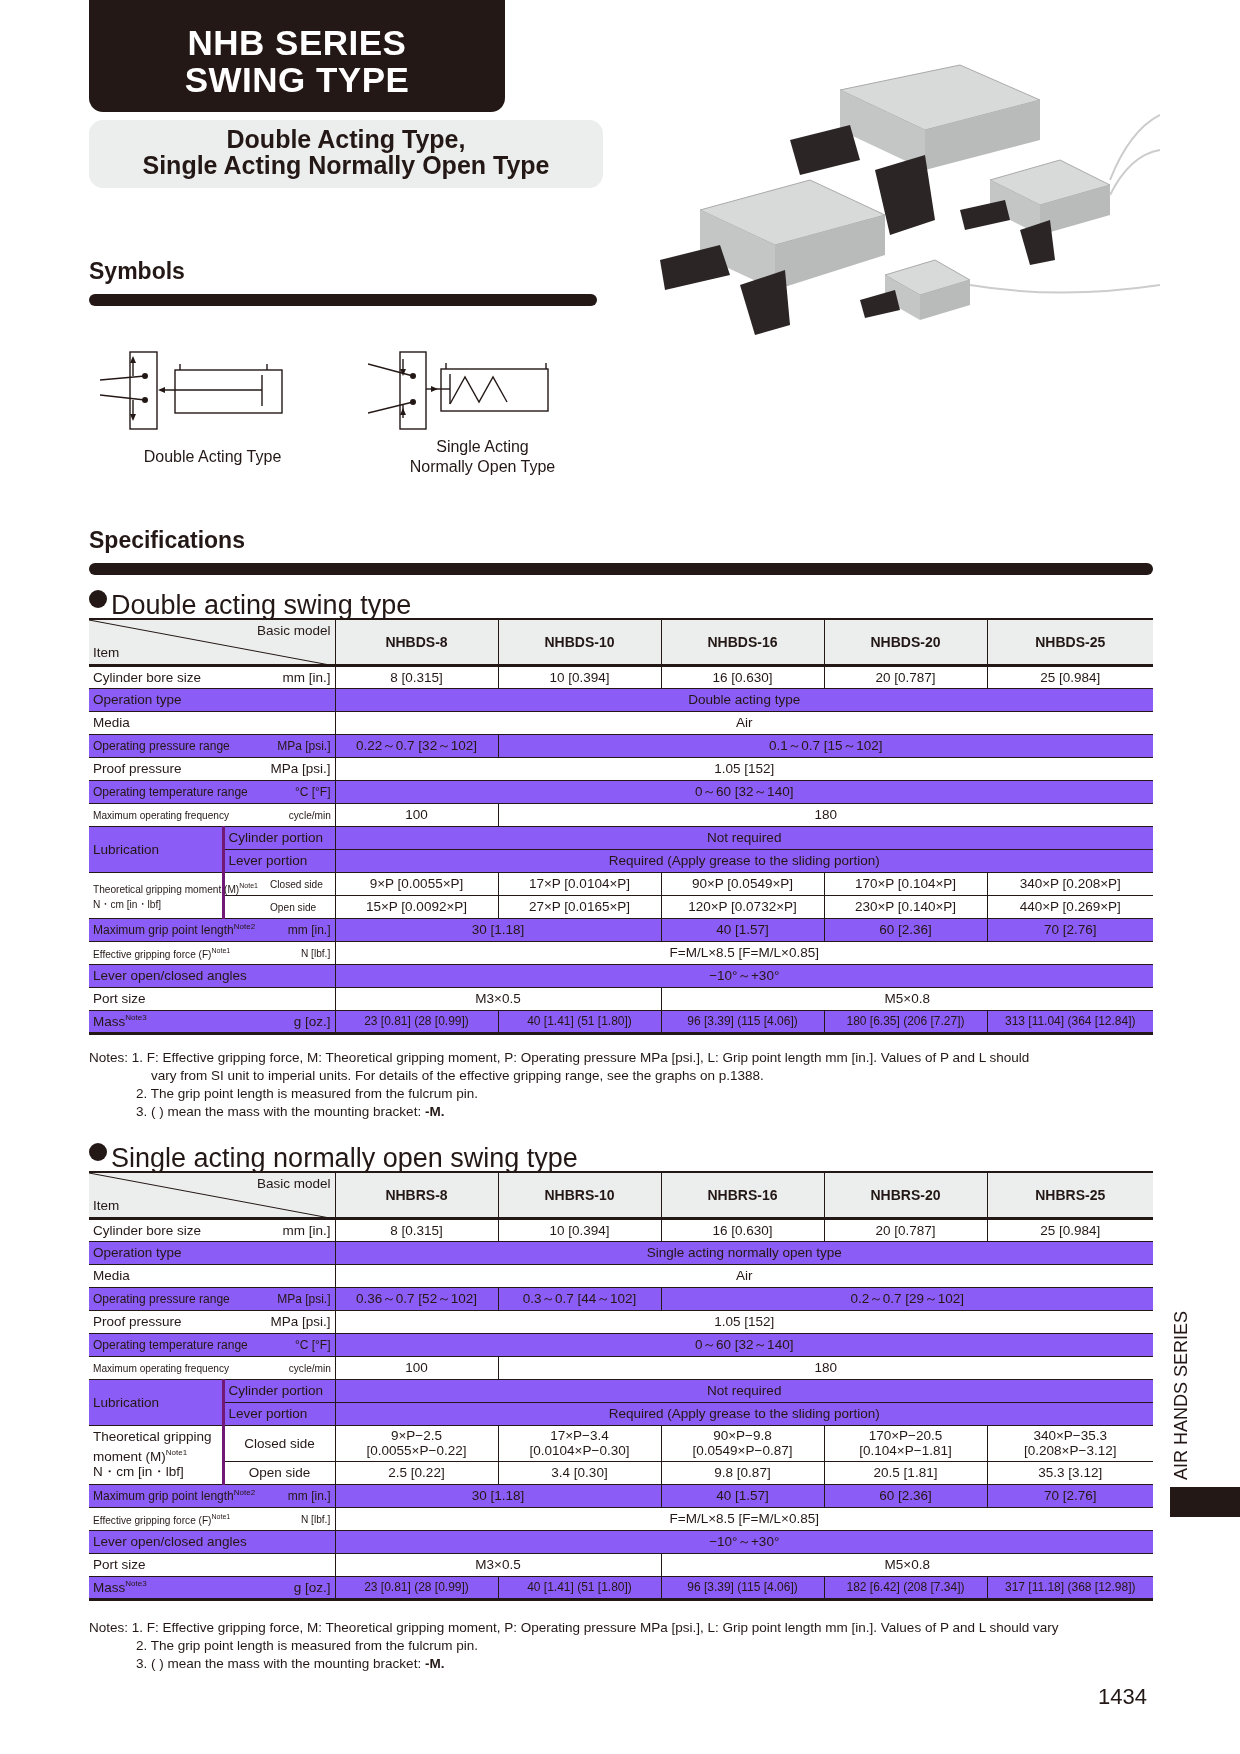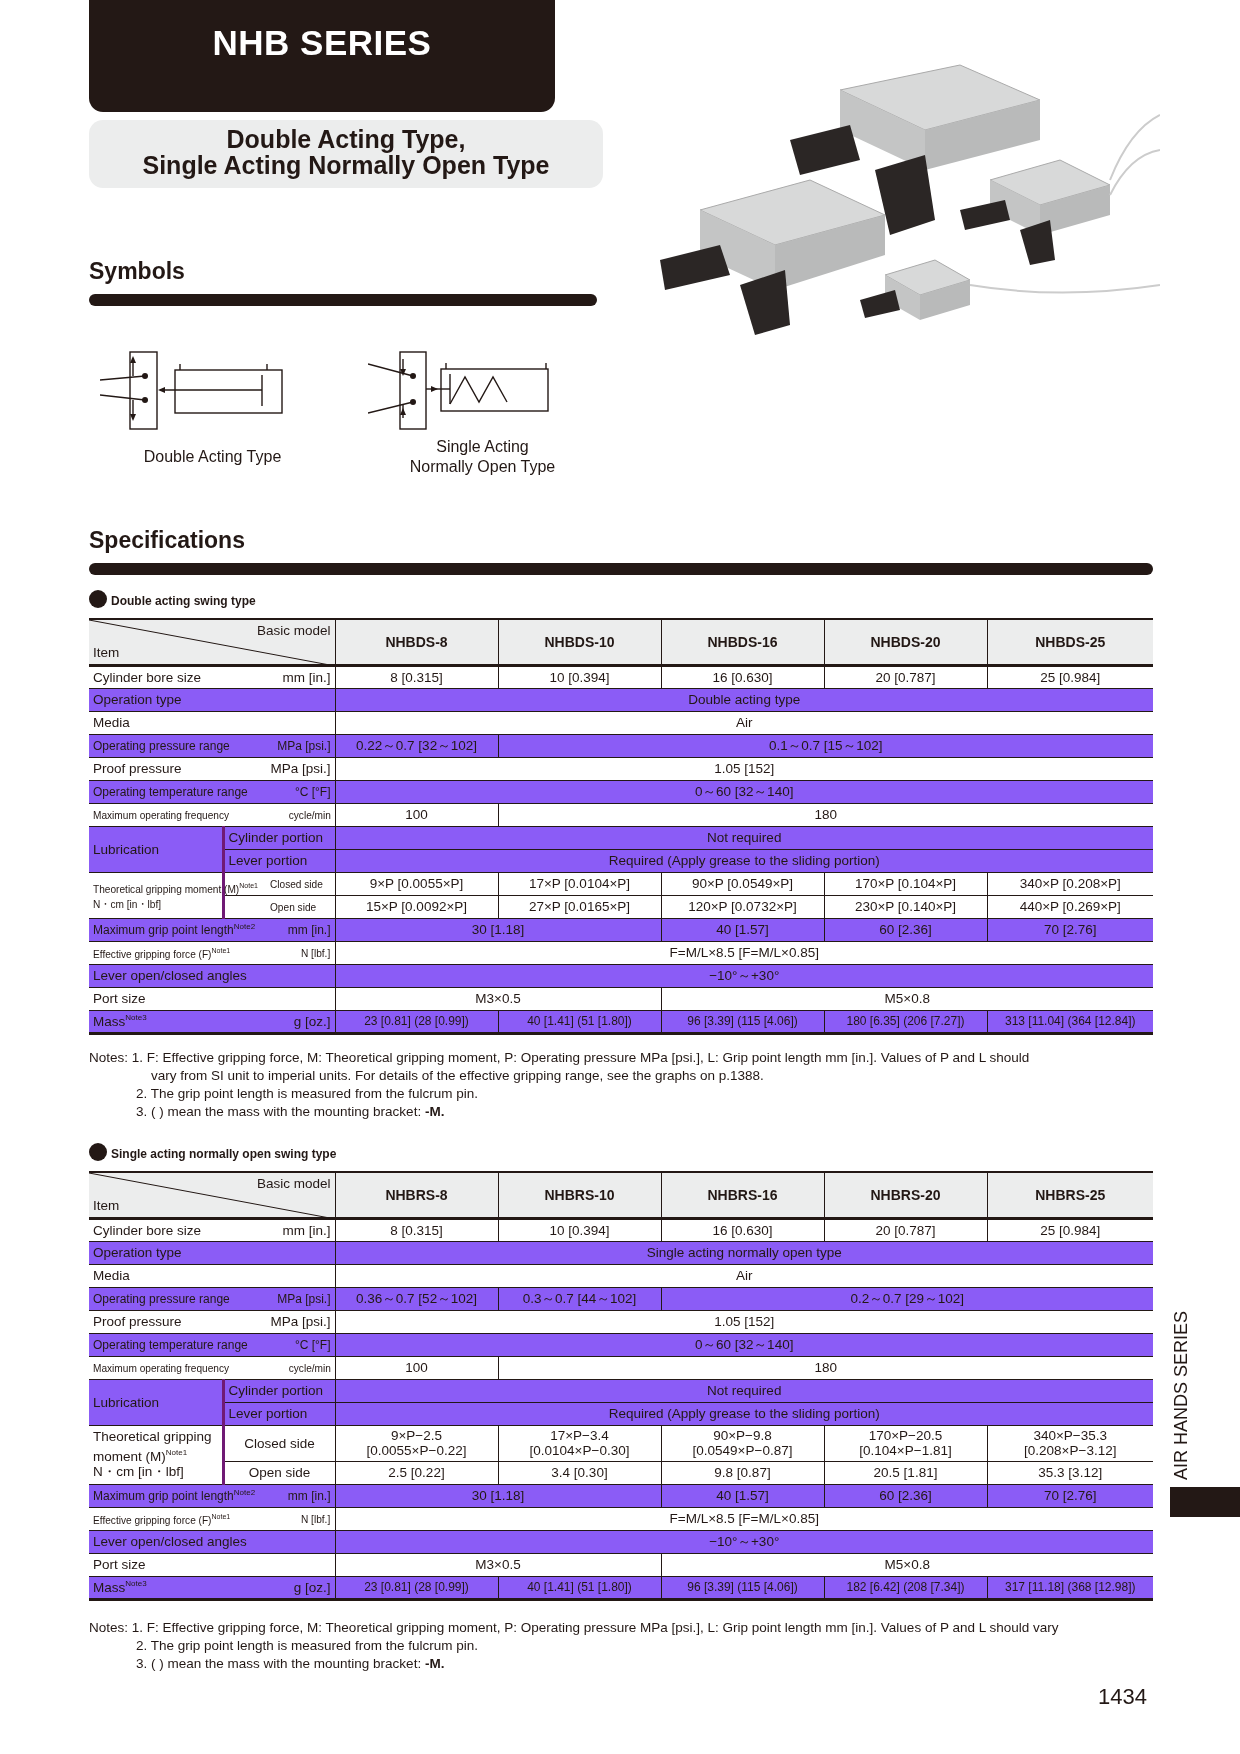--- a/index.html
+++ b/index.html
@@ -1,32 +1,32 @@
 <!DOCTYPE html>
 <html><head>
 <meta charset="utf-8">
 <style>
   * { box-sizing: border-box; margin: 0; padding: 0; }
   html, body { width: 1240px; height: 1754px; background: #ffffff; }
   body { position: relative; font-family: "Liberation Sans", sans-serif; color: #231815; overflow: hidden; }
 
-  .title-block { position: absolute; left: 89px; top: 0; width: 466px; height: 112px; background: #231815; border-radius: 0 0 14px 14px; color: #fff; text-align: center; padding-top: 24px; }
+  .title-block { position: absolute; left: 89px; top: 0; width: 416px; height: 112px; background: #231815; border-radius: 0 0 14px 14px; color: #fff; text-align: center; padding-top: 24px; }
   .title-block div { font-size: 35px; font-weight: bold; line-height: 37px; letter-spacing: 0.5px; }
   .subtitle-block { position: absolute; left: 89px; top: 120px; width: 514px; height: 68px; background: #eceded; border-radius: 14px; text-align: center; padding-top: 6px; }
   .subtitle-block div { font-size: 25px; font-weight: bold; line-height: 26px; }
 
   .photo { position: absolute; left: 660px; top: 60px; width: 500px; height: 280px; }
 
   .section-title { position: absolute; left: 89px; font-size: 23px; font-weight: bold; }
   .section-bar { position: absolute; left: 89px; height: 12px; background: #231815; border-radius: 6px; }
 
   .symbol { position: absolute; }
   .symbol-label { position: absolute; font-size: 16px; text-align: center; line-height: 20px; }
 
-  .sub-title { position: absolute; left: 89px; font-size: 12px; font-weight: bold; display: flex; align-items: flex-end; }
+  .sub-title { position: absolute; left: 89px; font-size: 27px; font-weight: normal; display: flex; align-items: flex-start; }
   .sub-title .dot { display: inline-block; width: 18px; height: 18px; border-radius: 50%; background: #231815; margin-right: 4px; }
 
   table.spec { position: absolute; left: 89px; width: 1064px; border-collapse: collapse; font-size: 13.5px; table-layout: fixed; }
   table.spec td, table.spec th { border-bottom: 1px solid #231815; padding: 0 4px; height: 23px; vertical-align: middle; font-weight: normal; }
   table.spec .val { text-align: center; border-left: 1px solid #231815; }
   table.spec tr.g td { background: #8b5cf6; }
   table.spec tr.head td { background: #eceded; height: 46px; border-top: 2px solid #231815; border-bottom: 3px solid #231815; }
   table.spec tr.head td.model { font-weight: bold; text-align: center; border-left: 1px solid #231815; font-size: 14px; }
   table.spec tr.last td { border-bottom: 3px solid #231815; }
   .diag { position: relative; }
@@ -46,20 +46,21 @@
   .side-tab { position: absolute; left: 1170px; top: 1315px; width: 30px; height: 165px; }
   .side-tab span { position: absolute; left: 0; bottom: 0; transform: rotate(-90deg); transform-origin: left bottom; white-space: nowrap; font-size: 18px; display: block; translate: 22px 0; }
   .side-block { position: absolute; left: 1170px; top: 1487px; width: 70px; height: 30px; background: #231815; }
   .page-number { position: absolute; left: 1098px; top: 1684px; font-size: 22px; }
 </style>
 </head>
 <body>
 
 <div class="title-block">
   <div>NHB SERIES</div>
+  <div>SWING TYPE</div>
 </div>
 <div class="subtitle-block">
   <div>Double Acting Type,</div>
   <div>Single Acting Normally Open Type</div>
 </div>
 
 <svg class="photo" viewBox="0 0 500 280">
   <g>
     <polygon points="180,30 300,5 380,40 265,70" fill="#d8d9d9" stroke="#aaa"></polygon>
     <polygon points="180,30 265,70 265,110 180,70" fill="#c4c5c5"></polygon>

